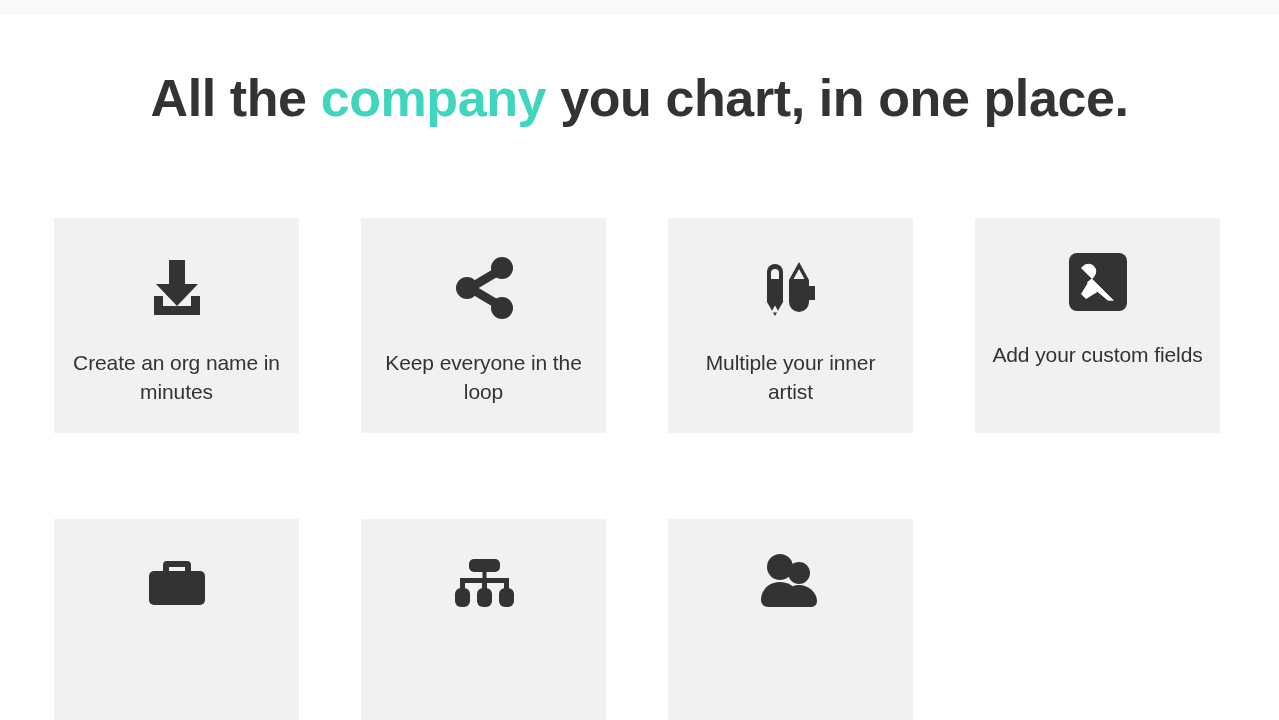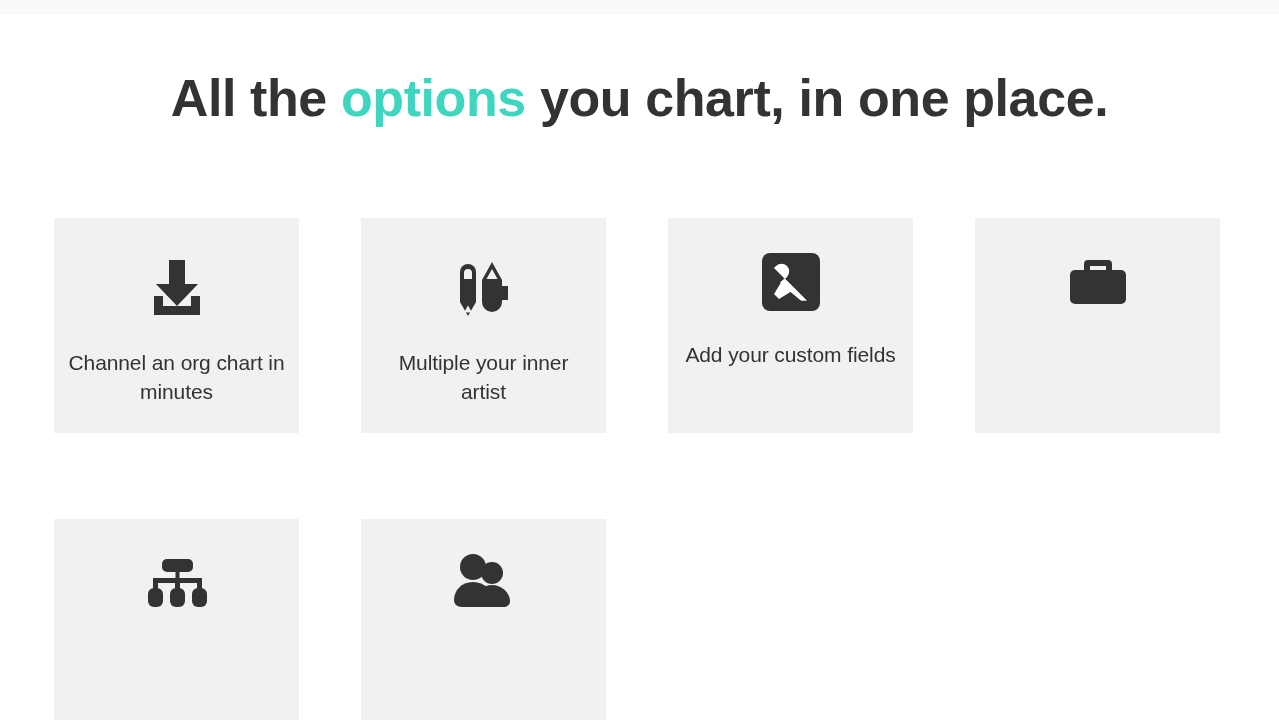--- a/index.html
+++ b/index.html
@@ -91,34 +91,46 @@
   .card.tight { padding-top: 18px; }
   .card.tight .card-icon { height: 92px; }
 </style>
 </head>
 <body>
 
 <div class="page">
 
   <div class="top-band"></div>
 
-  <h1 class="headline"><span>All the </span><span class="accent">options</span><span> you chart, in one place.</span></h1>
+  <h1 class="headline"><span>All the </span><span class="accent">company</span><span> you chart, in one place.</span></h1>
 
   <div class="grid">
 
     <div class="card">
       <span class="card-icon">
         <svg width="72" height="72" viewBox="0 0 72 72" aria-hidden="true">
           <path d="M28 8 h16 v24 h13 L36 54 L15 32 h13 Z"></path>
           <path d="M13 44 h9 v10 h28 v-10 h9 v19 H13 Z"></path>
         </svg>
       </span>
-      <div class="card-label">Channel an org chart in minutes</div>
+      <div class="card-label">Create an org name in minutes</div>
     </div>
 
+    <div class="card">
+      <span class="card-icon">
+        <svg width="72" height="72" viewBox="0 0 72 72" aria-hidden="true">
+          <path d="M22 36 L54 17" stroke="#333333" stroke-width="9" fill="none" stroke-linecap="round"></path>
+          <path d="M22 36 L54 55" stroke="#333333" stroke-width="9" fill="none" stroke-linecap="round"></path>
+          <circle cx="54" cy="16" r="11"></circle>
+          <circle cx="19" cy="36" r="11"></circle>
+          <circle cx="54" cy="56" r="11"></circle>
+        </svg>
+      </span>
+      <div class="card-label">Keep everyone in the loop</div>
+    </div>
 
     <div class="card">
       <span class="card-icon">
         <svg width="72" height="72" viewBox="0 0 72 72" aria-hidden="true">
 
           <path d="M20 12 a8 8 0 0 1 8 8 v30 h-16 v-30 a8 8 0 0 1 8 -8 Z"></path>
           <path d="M12 50 h16 l-8 14 Z"></path>
           <path d="M20 17 a4 4 0 0 1 4 4 v6 h-8 v-6 a4 4 0 0 1 4 -4 Z" fill="#f1f1f1"></path>
           <path d="M20 53.5 l4 7 h-8 Z" fill="#f1f1f1"></path>
 

